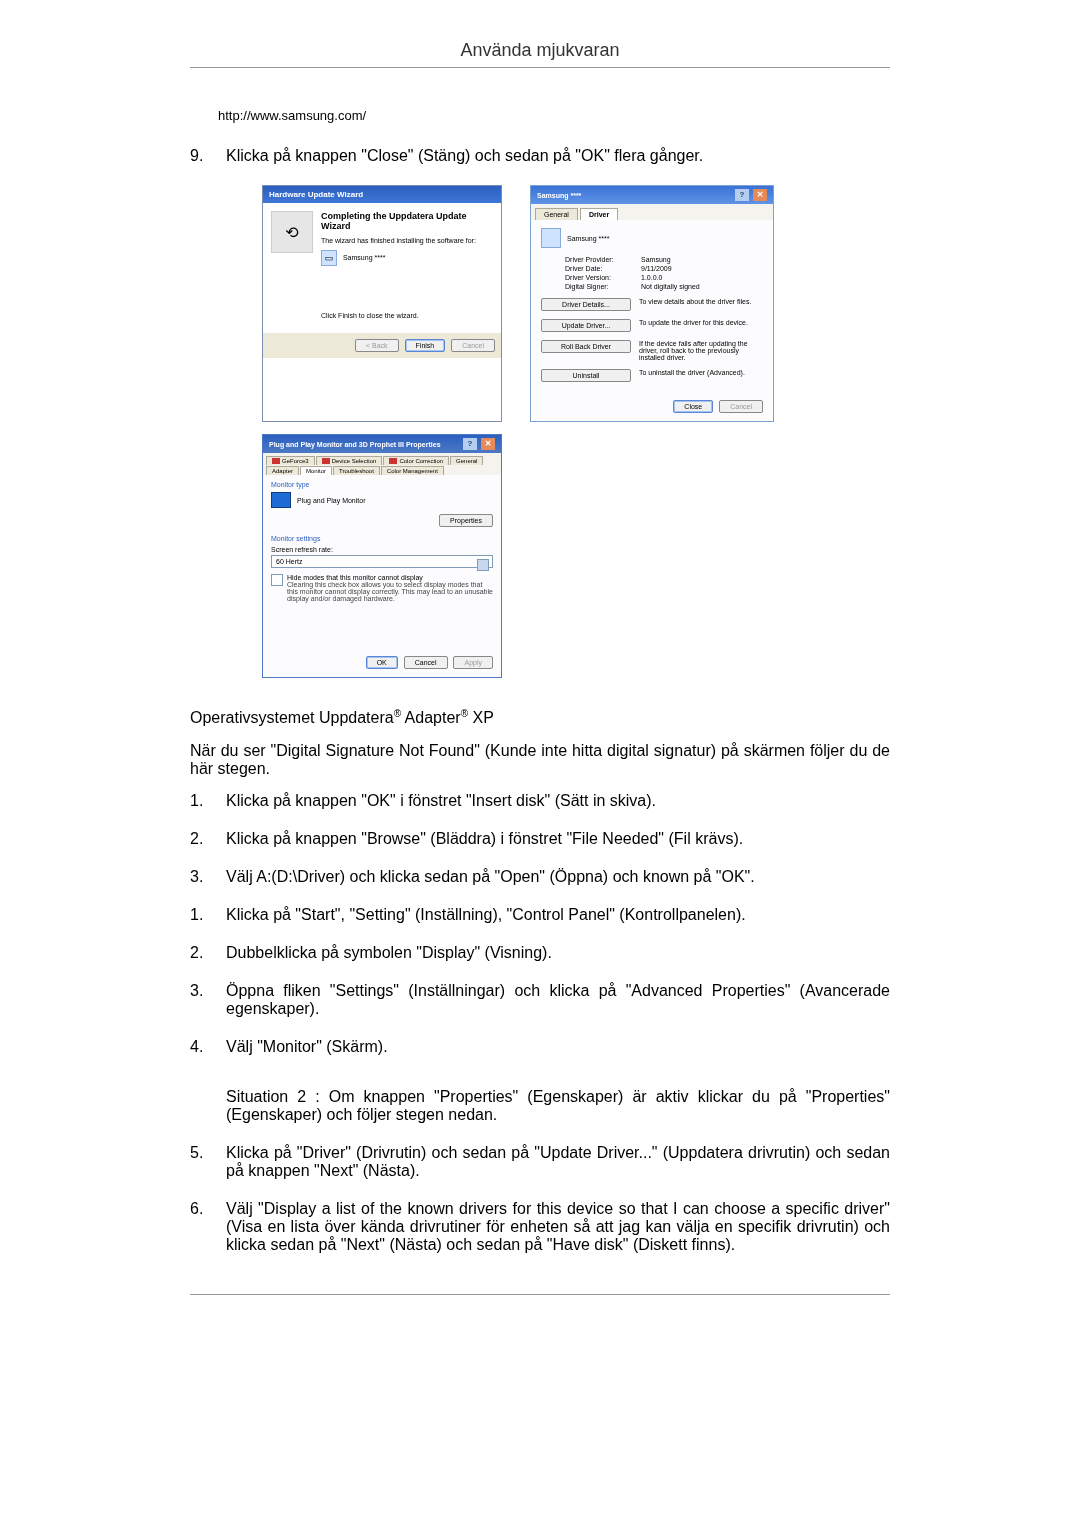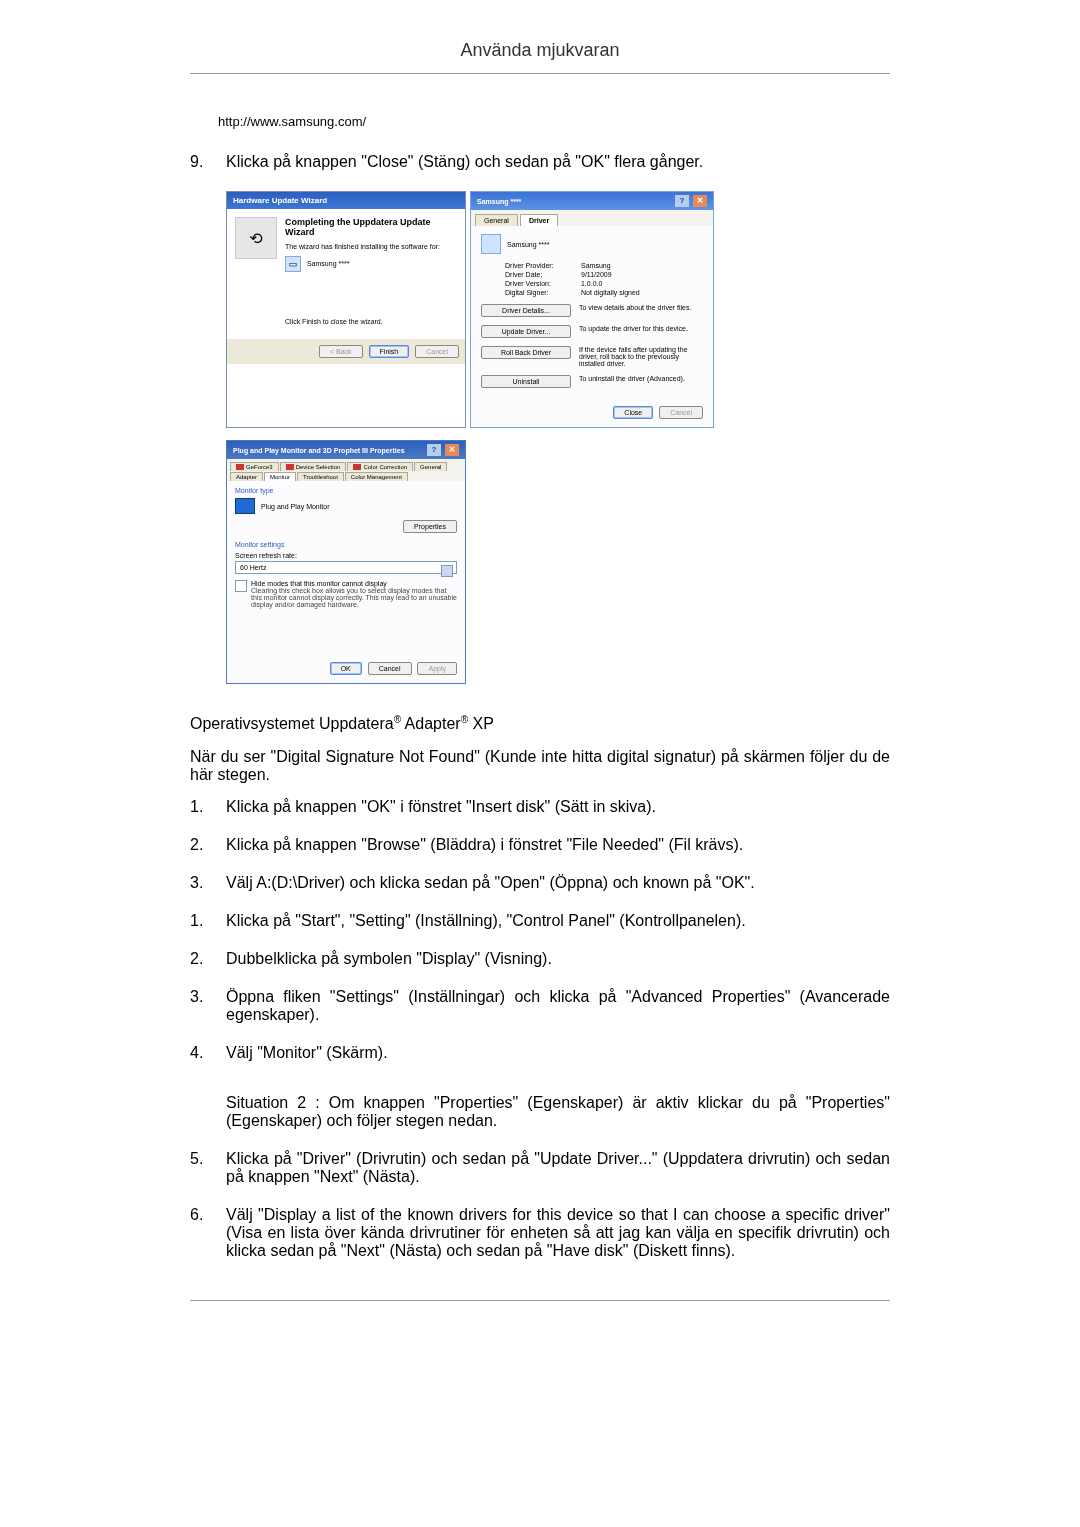--- a/index.html
+++ b/index.html
@@ -9,21 +9,21 @@
     color: #000;
     width: 1080px;
   }
   .page {
     padding: 40px 190px 60px 190px;
   }
   .page-title {
     text-align: center;
     font-size: 18px;
     color: #333;
-    margin-bottom: 12px;
+    margin-bottom: 6px;
   }
   .title-rule {
     border: 0;
     border-top: 1px solid #999;
     margin: 0 0 40px 0;
   }
   .url {
     margin-left: 28px;
     font-size: 13px;
     margin-bottom: 24px;
@@ -40,22 +40,23 @@
   }
   .step-text {
     flex: 1;
   }
   .figures-wrap {
     margin-left: 36px;
     margin-bottom: 30px;
   }
   .fig-row {
     display: flex;
-    gap: 4px;
+    gap: 28px;
     margin-bottom: 12px;
+    margin-left: 36px;
   }
   .fig {
     background: #fff;
   }
   
   .wiz {
     width: 238px;
     border: 1px solid #7a8fb0;
     font-size: 7px;
     color: #000;

